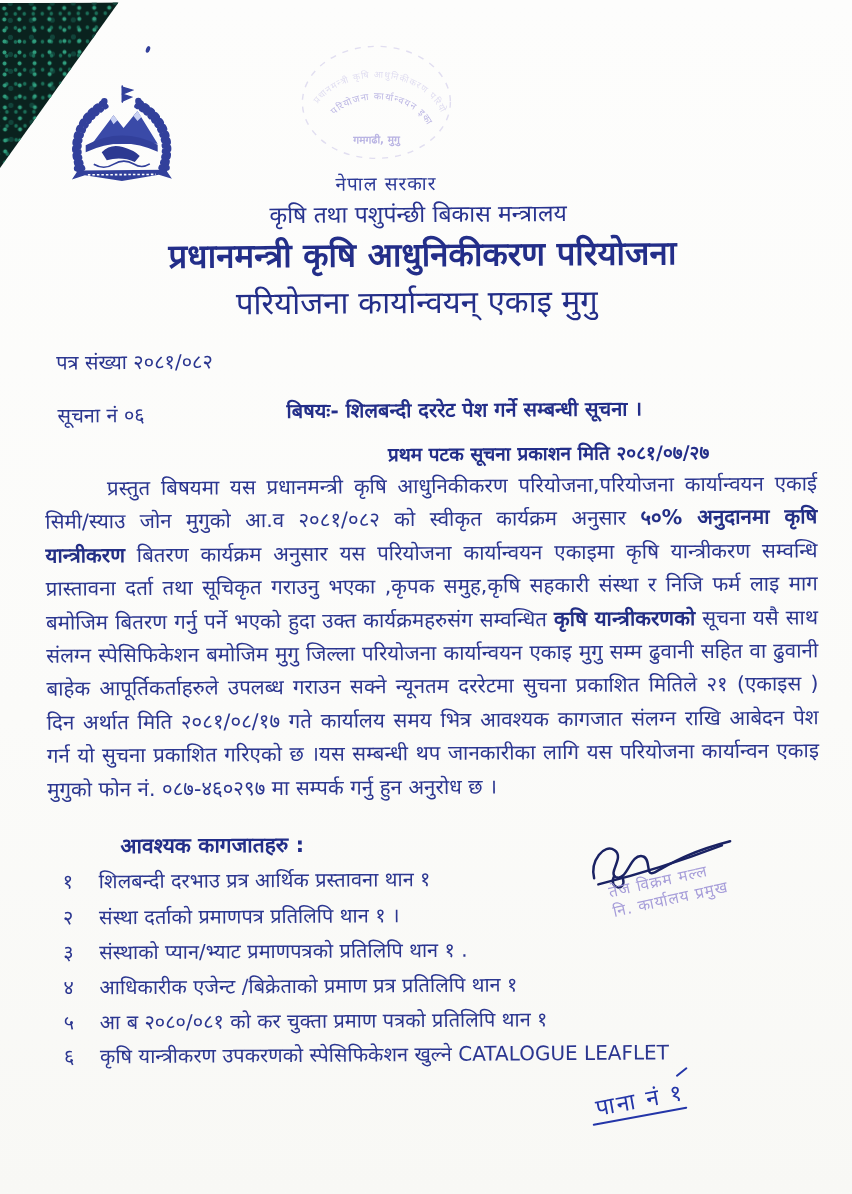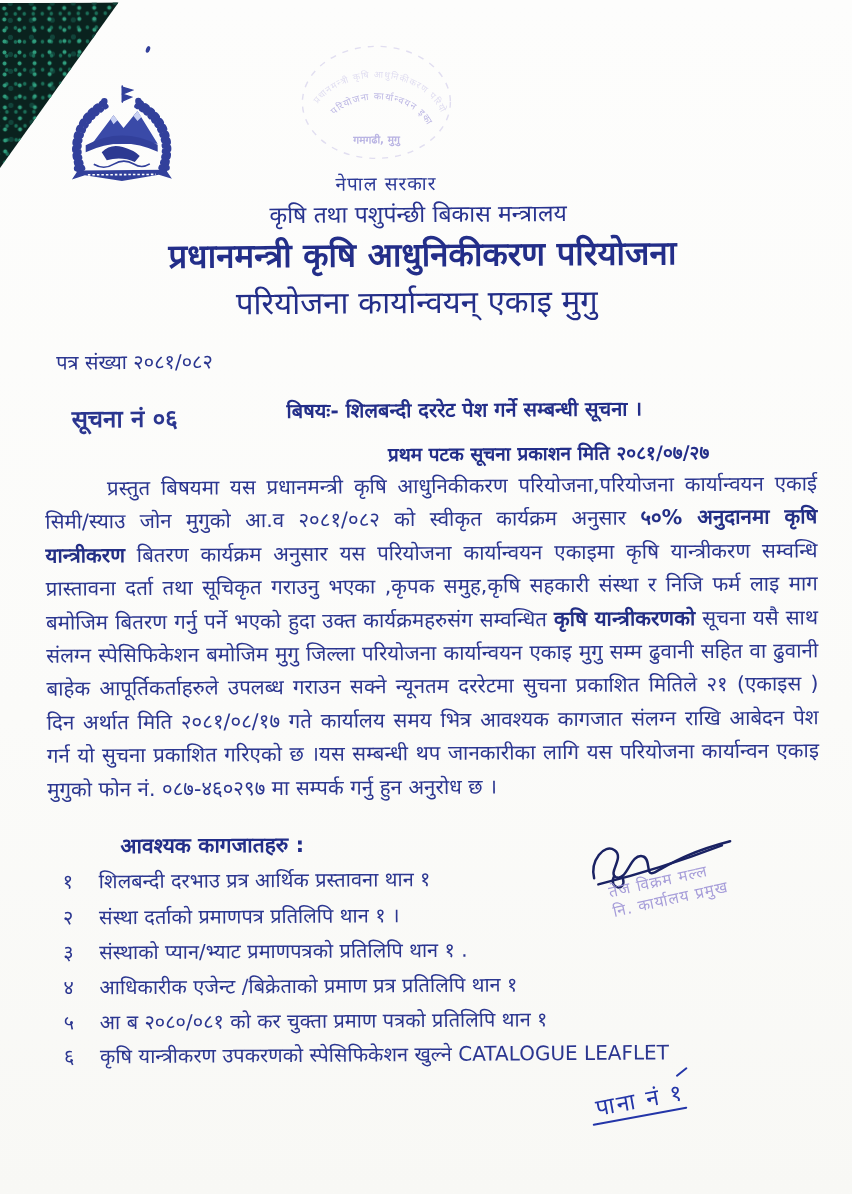--- a/index.html
+++ b/index.html
@@ -29,21 +29,21 @@
 
   .abs { position:absolute; }
   .center { text-align:center; }
 
   .gov-line   { left:0; top:170px; width:776px; font-size:19px; letter-spacing:1px; color:#2d3a97; }
   .ministry   { left:0; top:197px; width:840px; font-size:23px; color:#28338f; }
   .project    { left:0; top:231px; width:848px; font-size:33px; font-weight:600; color:#232e89; }
   .unit       { left:0; top:280px; width:836px; font-size:31px; color:#232e89; }
 
   .letter-no  { left:57px;  top:346px; font-size:20px; }
-  .notice-no  { left:72px;  top:399px; font-size:24px;font-weight:bold; }
+  .notice-no  { left:58px;  top:399px; font-size:20px; }
   .subject    { left:287px; top:396px; font-size:20px; font-weight:bold; color:#232e89; }
   .publication{ left:388px; top:441px; font-size:19px; font-weight:bold; color:#232e89; }
 
   .body-par {
     left:45px; top:470px; width:772px; margin:0;
     font-size:20.5px; line-height:33.4px; text-align:justify; text-indent:62px;
     color:#2b3690;
   }
   .body-par b { color:#242f86; }
 

